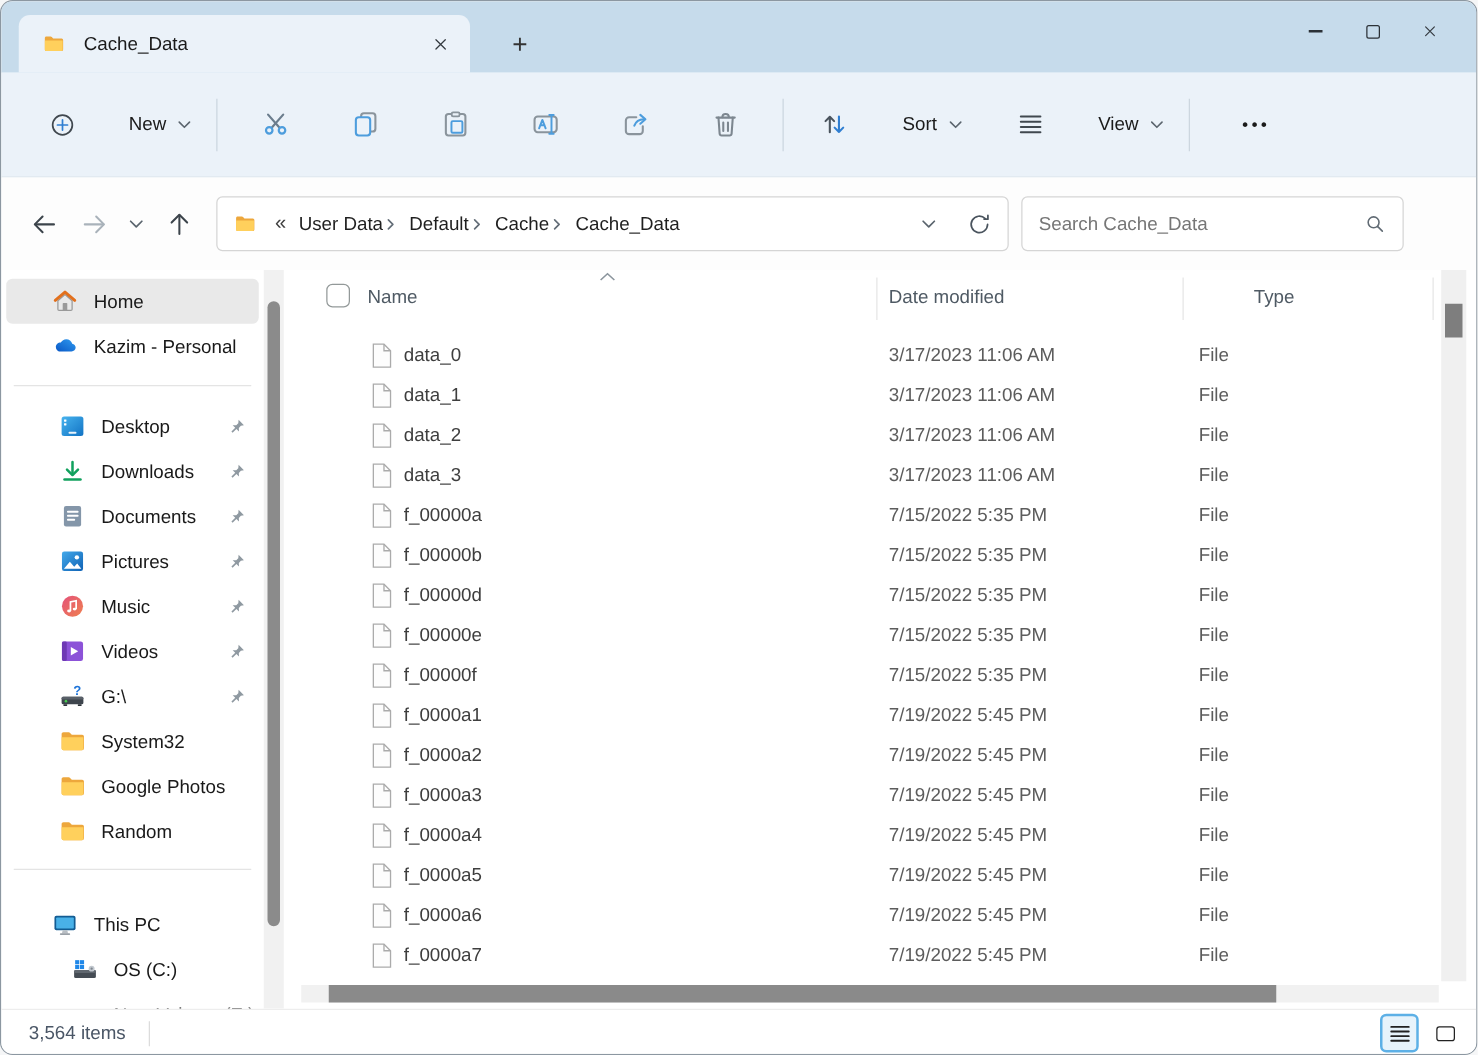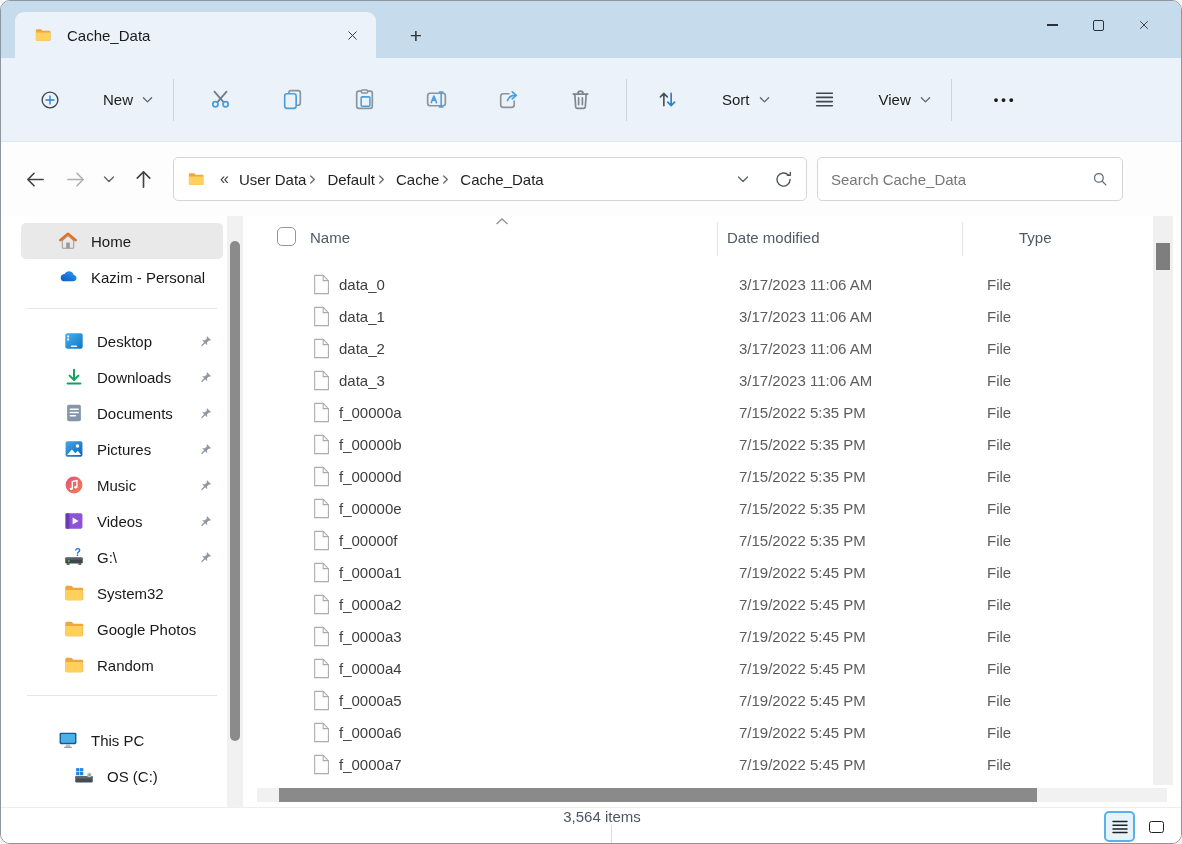--- a/index.html
+++ b/index.html
@@ -49,21 +49,21 @@
   .crumb-sep{width:9px;height:11px;}
   .crumb-label{color:#1f1f1f;white-space:nowrap;}
   .addr-spacer{flex:1;}
   .searchbox{width:306px;height:44px;margin-left:10px;background:#fff;border:1px solid #d5d5d5;
     border-radius:5px;display:flex;align-items:center;padding:0 13px;}
   .searchbox input{flex:1;border:none;outline:none;background:transparent;font:inherit;color:#1f1f1f;padding:0;}
   .searchbox input::placeholder{color:#767676;opacity:1;}
 
   
   .main{display:flex;height:591px;background:#fff;overflow:hidden;}
-  .sidebar{width:210px;padding-top:7px;overflow:hidden;margin-left:16px;}
+  .sidebar{width:210px;padding-top:7px;overflow:hidden;}
   .s-item{height:36px;display:flex;align-items:center;margin:0 4px;padding-left:36px;
     border-radius:5px;position:relative;}
   .s-item.selected{background:#e9e9e9;}
   .s-icon{width:22px;height:22px;margin-right:12px;flex:none;}
   .s-label{flex:1;white-space:nowrap;overflow:hidden;color:#191919;}
   .s-pin{position:absolute;right:10px;width:15px;height:15px;}
   .sec-quick .s-item{padding-left:42px;}
   .sec-pc .s-item{padding-left:36px;}
   .sec-pc .s-item.indent-1{padding-left:52px;}
   .s-sep{height:1px;background:#e4e4e4;margin:13px 10px 14px;}
@@ -77,31 +77,31 @@
   .hname{position:absolute;left:63px;top:13px;}
   .hdate{position:absolute;left:480px;top:13px;}
   .htype{position:absolute;left:728px;top:13px;margin-left:44px;}
   .hcaret{position:absolute;left:248px;top:1px;width:14px;height:9px;}
   .hsep{position:absolute;top:6px;width:1px;height:34px;background:#e6e6e6;}
 
   .rows{position:absolute;top:52px;left:0;right:28px;}
   .row{display:flex;align-items:center;height:32px;padding-left:66px;}
   .f-icon{width:17px;height:21px;margin-right:9px;flex:none;}
   .f-name{width:388px;color:#3e3e3e;white-space:nowrap;overflow:hidden;}
-  .f-date{width:248px;color:#5c5c5c;margin-left:12px;}
+  .f-date{width:248px;color:#5c5c5c;}
   .f-type{color:#5c5c5c;}
 
   .vscroll{position:absolute;right:8px;top:0;bottom:22px;width:20px;background:#f0f0f0;}
   .vthumb{position:absolute;left:3px;top:27px;width:14px;height:27px;background:#7e7e7e;}
   .hscroll{position:absolute;left:10px;bottom:5px;width:910px;height:14px;background:#f1f1f1;}
   .hthumb{position:absolute;left:22px;top:0;width:758px;height:14px;background:#8a8a8a;}
 
   
   .statusbar{height:38px;display:flex;align-items:center;background:#fff;border-top:1px solid #ededed;
-    padding-left:22px;position:relative;flex-direction:column;}
+    padding-left:22px;position:relative;}
   .count{color:#4a5666;}
   .ssep{width:1px;height:20px;background:#dcdcdc;margin-left:18px;}
   .viewtoggles{position:absolute;right:9px;top:3px;display:flex;gap:6px;}
   .vt{width:31px;height:31px;border-radius:5px;display:flex;align-items:center;justify-content:center;}
   .vt.selected{background:#e7f3fb;border:2px solid #5db0e6;}
   .vt-lines{width:16px;height:14px;}
   .vt-rect{width:15px;height:12px;border:1.6px solid #222;border-radius:2.5px;}
 </style>
 </head>
 <body>

